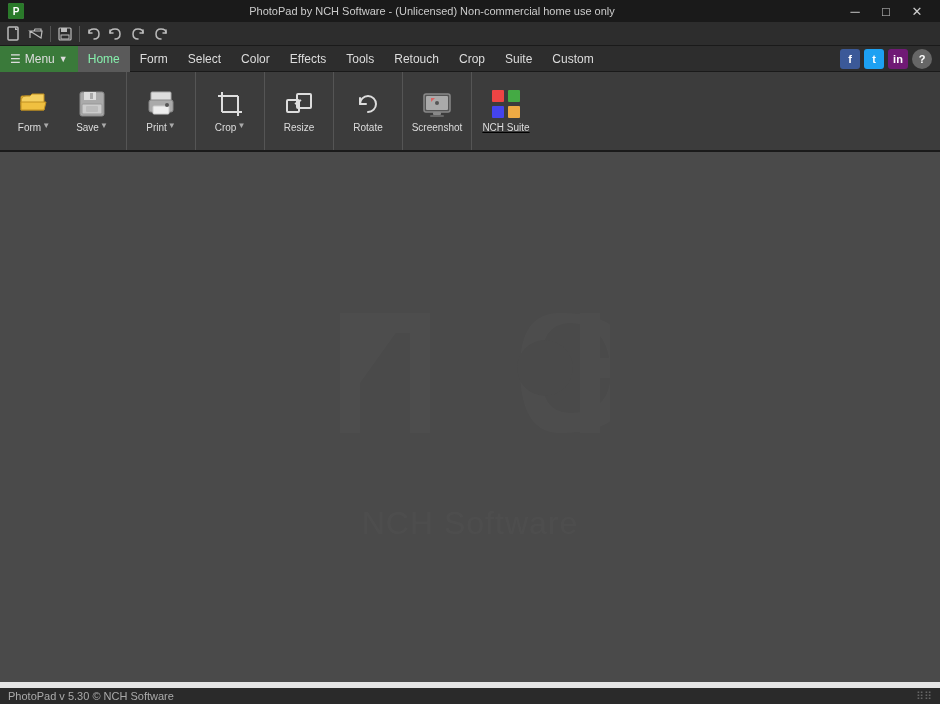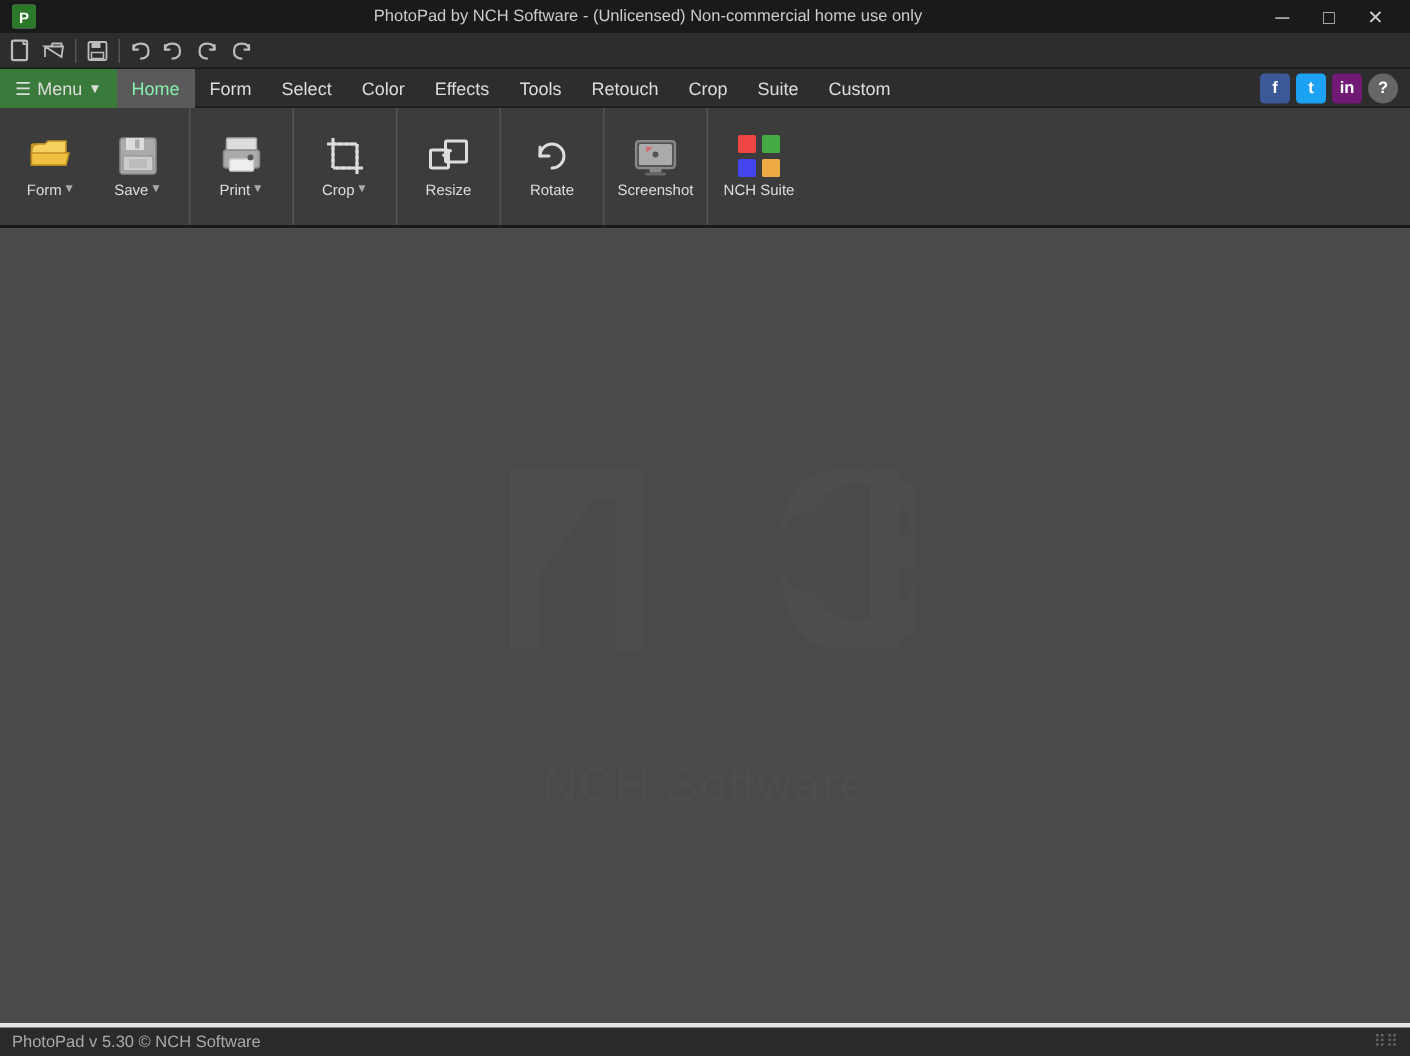--- a/index.html
+++ b/index.html
@@ -144,21 +144,21 @@
     .nch-logo-text { font-size: 32px; font-weight: normal; color: #555; letter-spacing: 1px; }
 
     
     #statusbar {
       height: 22px;
       background: #2a2a2a;
       display: flex;
       align-items: center;
       padding: 0 8px;
       flex-shrink: 0;
-      border-top: 3px solid #e5e5e5;
+      border-top: 6px solid #e5e5e5;
     }
     .status-text { font-size: 11px; color: #aaa; }
     .status-right { margin-left: auto; color: #666; font-size: 11px; }
   </style>
 </head>
 <body>
 
 <div id="titlebar">
   <div id="titlebar-left">
     <span class="titlebar-icon">
@@ -353,21 +353,21 @@
           <rect x="9" y="27" width="14" height="2" rx="1" fill="#666"></rect>
           <circle cx="16" cy="15" r="2" fill="#555"></circle>
           <path d="M10 10 L10 14 L14 10 Z" fill="#e44" opacity="0.7"></path>
         </svg>
       </div>
       <span class="ribbon-item-label">Screenshot</span>
     </div>
   </div>
 
 
-  <div class="ribbon-group" style="border-right:none;">
+  <div class="ribbon-group" style="border-right:none;text-decoration:underline;">
     <div class="ribbon-item">
       <div class="ribbon-item-icon">
         <svg width="32" height="32" viewBox="0 0 32 32">
           <rect x="2" y="2" width="12" height="12" rx="1" fill="#e44"></rect>
           <rect x="18" y="2" width="12" height="12" rx="1" fill="#4a4"></rect>
           <rect x="2" y="18" width="12" height="12" rx="1" fill="#44e"></rect>
           <rect x="18" y="18" width="12" height="12" rx="1" fill="#ea4"></rect>
         </svg>
       </div>
       <span class="ribbon-item-label">NCH Suite</span>

